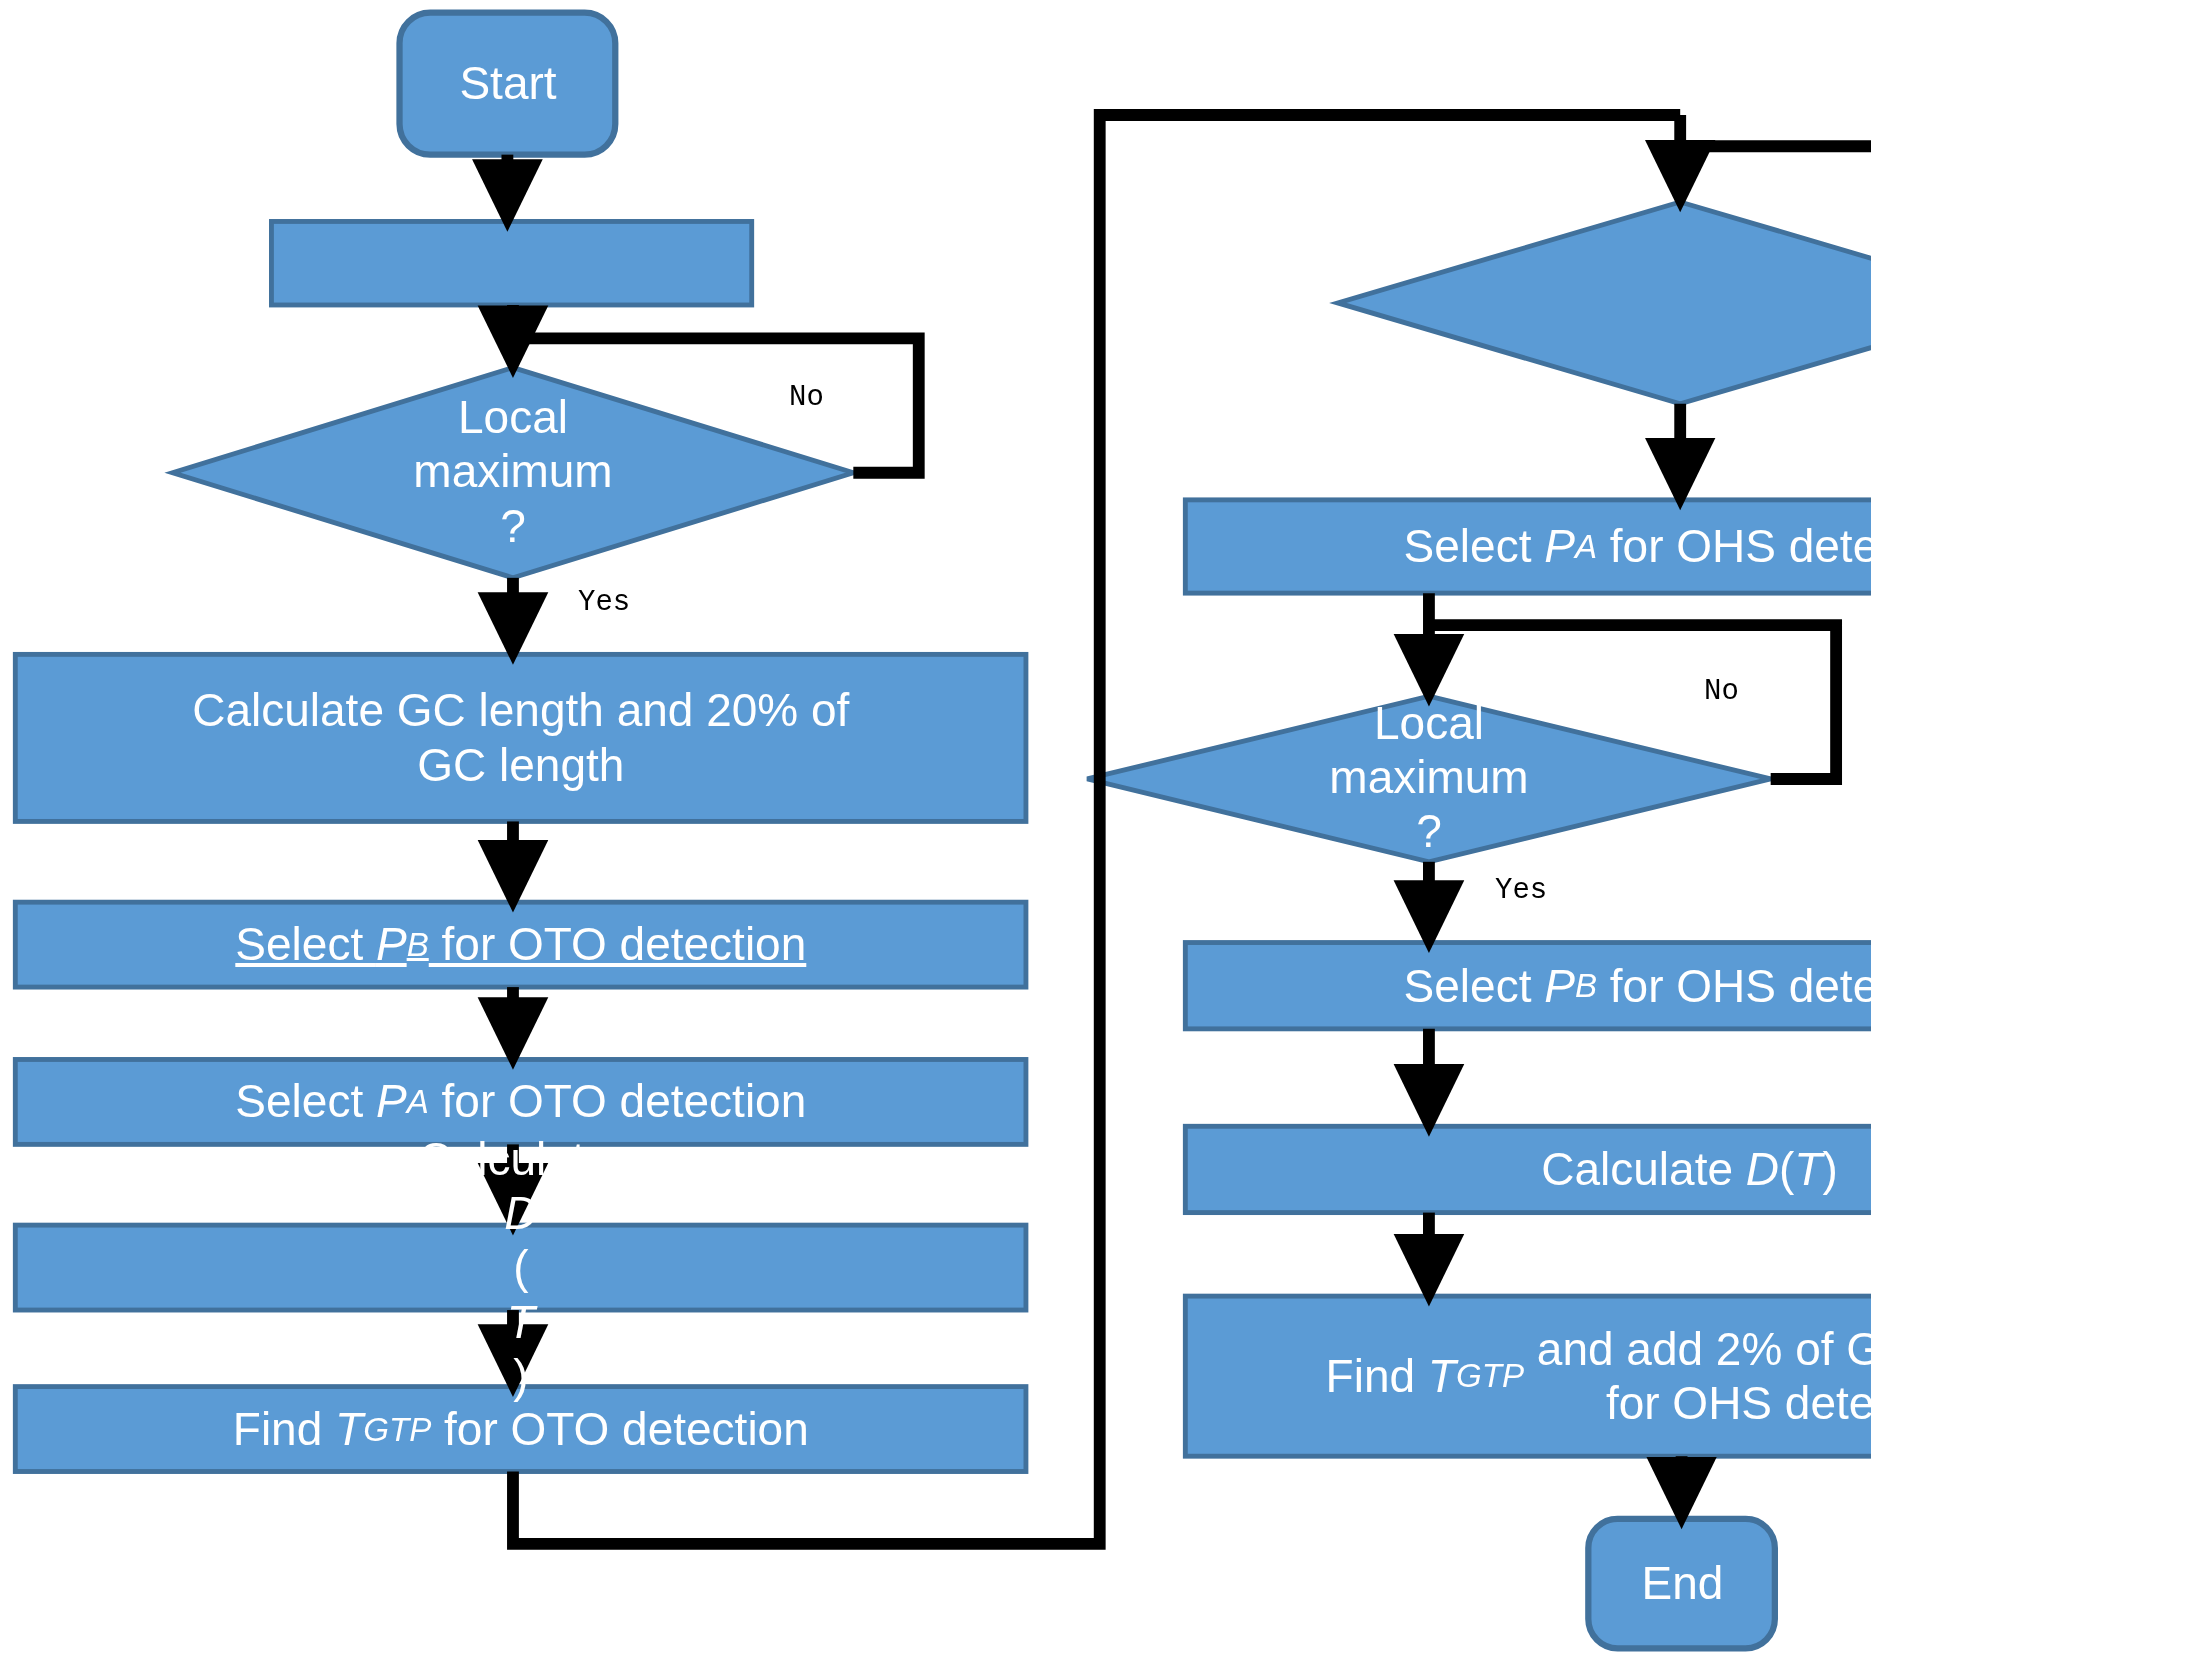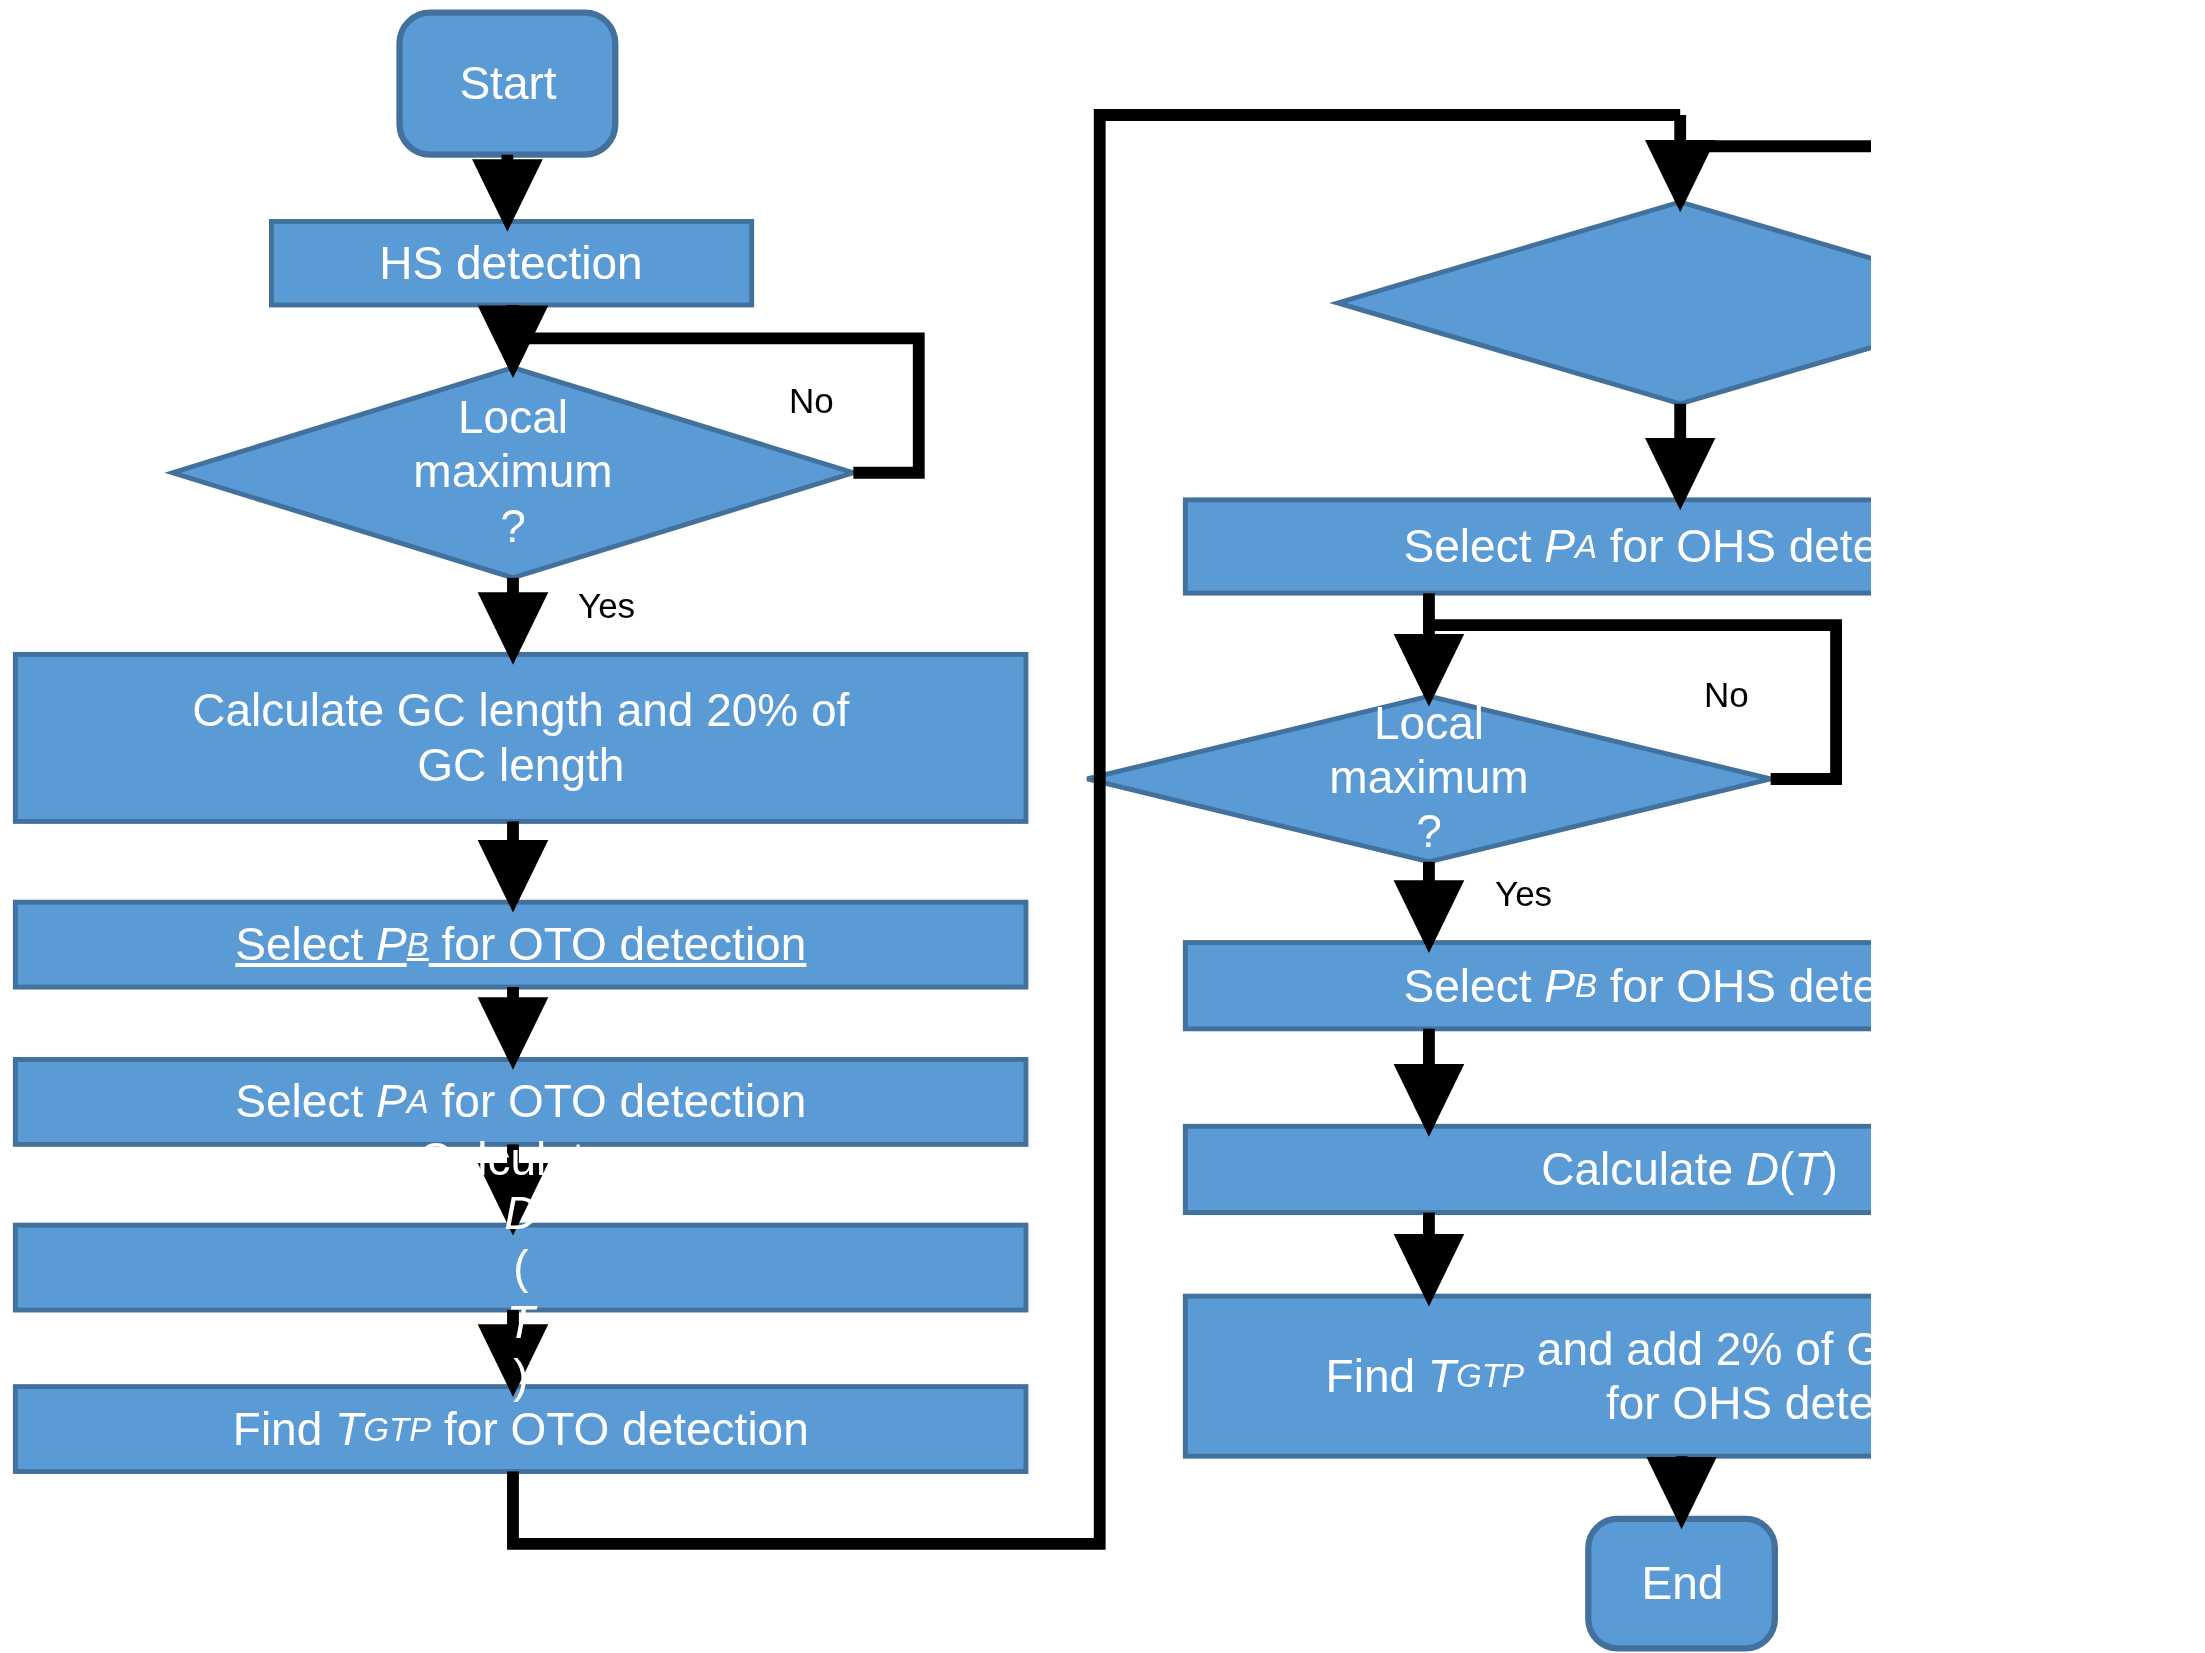--- a/index.html
+++ b/index.html
@@ -21,22 +21,22 @@
     color:#ffffff;
     font-family:"Liberation Sans", sans-serif;
     font-size:46px;
     line-height:1.18;
     pointer-events:none;
     white-space:pre-line;
   }
   .edge-label{
     position:absolute;
     color:#000000;
-    font-family:Liberation Sans, sans-serif;
-    font-size:35px;
+    font-family:Liberation Mono, monospace;
+    font-size:29px;
     line-height:1;
     text-align:center;
   }
   .it{font-style:italic;}
   .sub{font-style:italic;font-size:0.72em;vertical-align:-0.32em;}
 </style>
 </head>
 <body>
 
 <div id="stage">
@@ -113,21 +113,20 @@
       <path d="M 2053 1478 L 2053 1612" marker-end="url(#arrow)"></path>
 
       <path d="M 2053 1742 L 2053 1856" marker-end="url(#arrow)"></path>
 
       <path d="M 2416 2092 L 2416 2176" marker-end="url(#arrow)"></path>
     </g>
   </svg>
 
   <div class="node-label" style="left:400px;top:12.5px;width:216px;height:142px;">Start</div>
 
-  <div class="node-label" style="left:271px;top:221px;width:480px;height:84px;">HS detection</div>
 
   <div class="node-label" style="left:304px;top:363px;width:418px;height:217px;">Local
 maximum
 ?</div>
 
   <div class="node-label" style="left:15.3px;top:654px;width:1011px;height:167px;">Calculate GC length and 20% of
 GC length</div>
 
   <div class="node-label" style="left:15.3px;top:902px;width:1011px;height:85px;text-decoration:underline;">Select&nbsp;<span class="it">P</span><span class="sub">B</span>&nbsp;for OTO detection</div>
 

